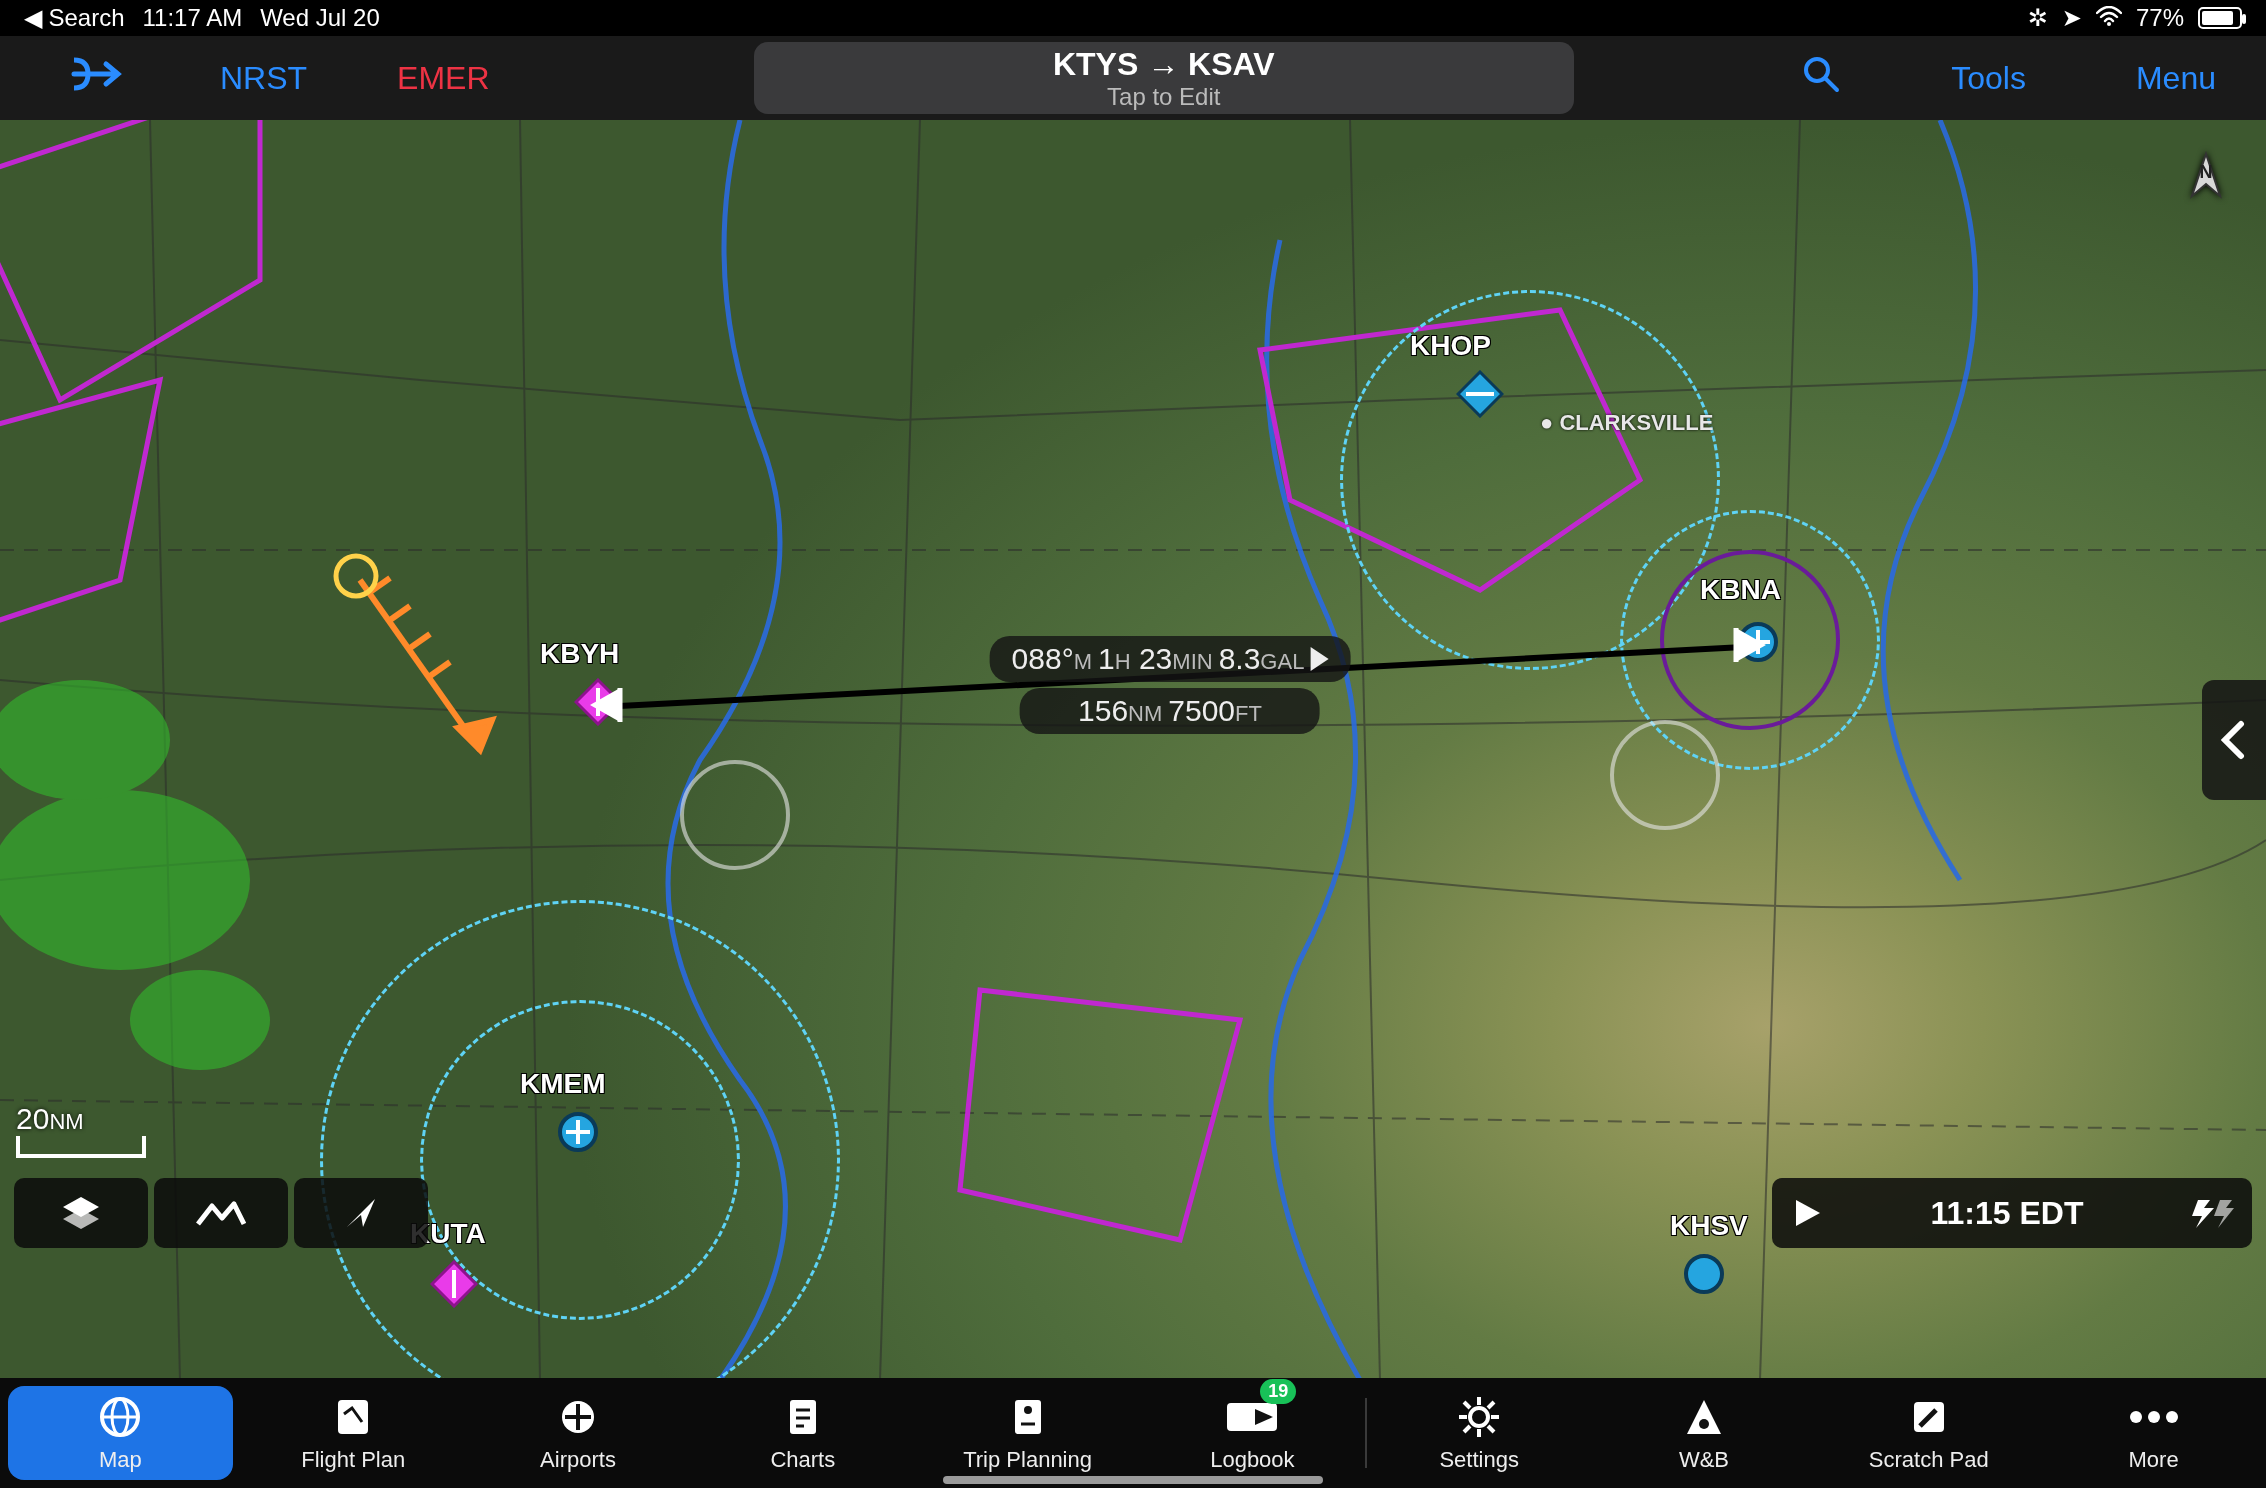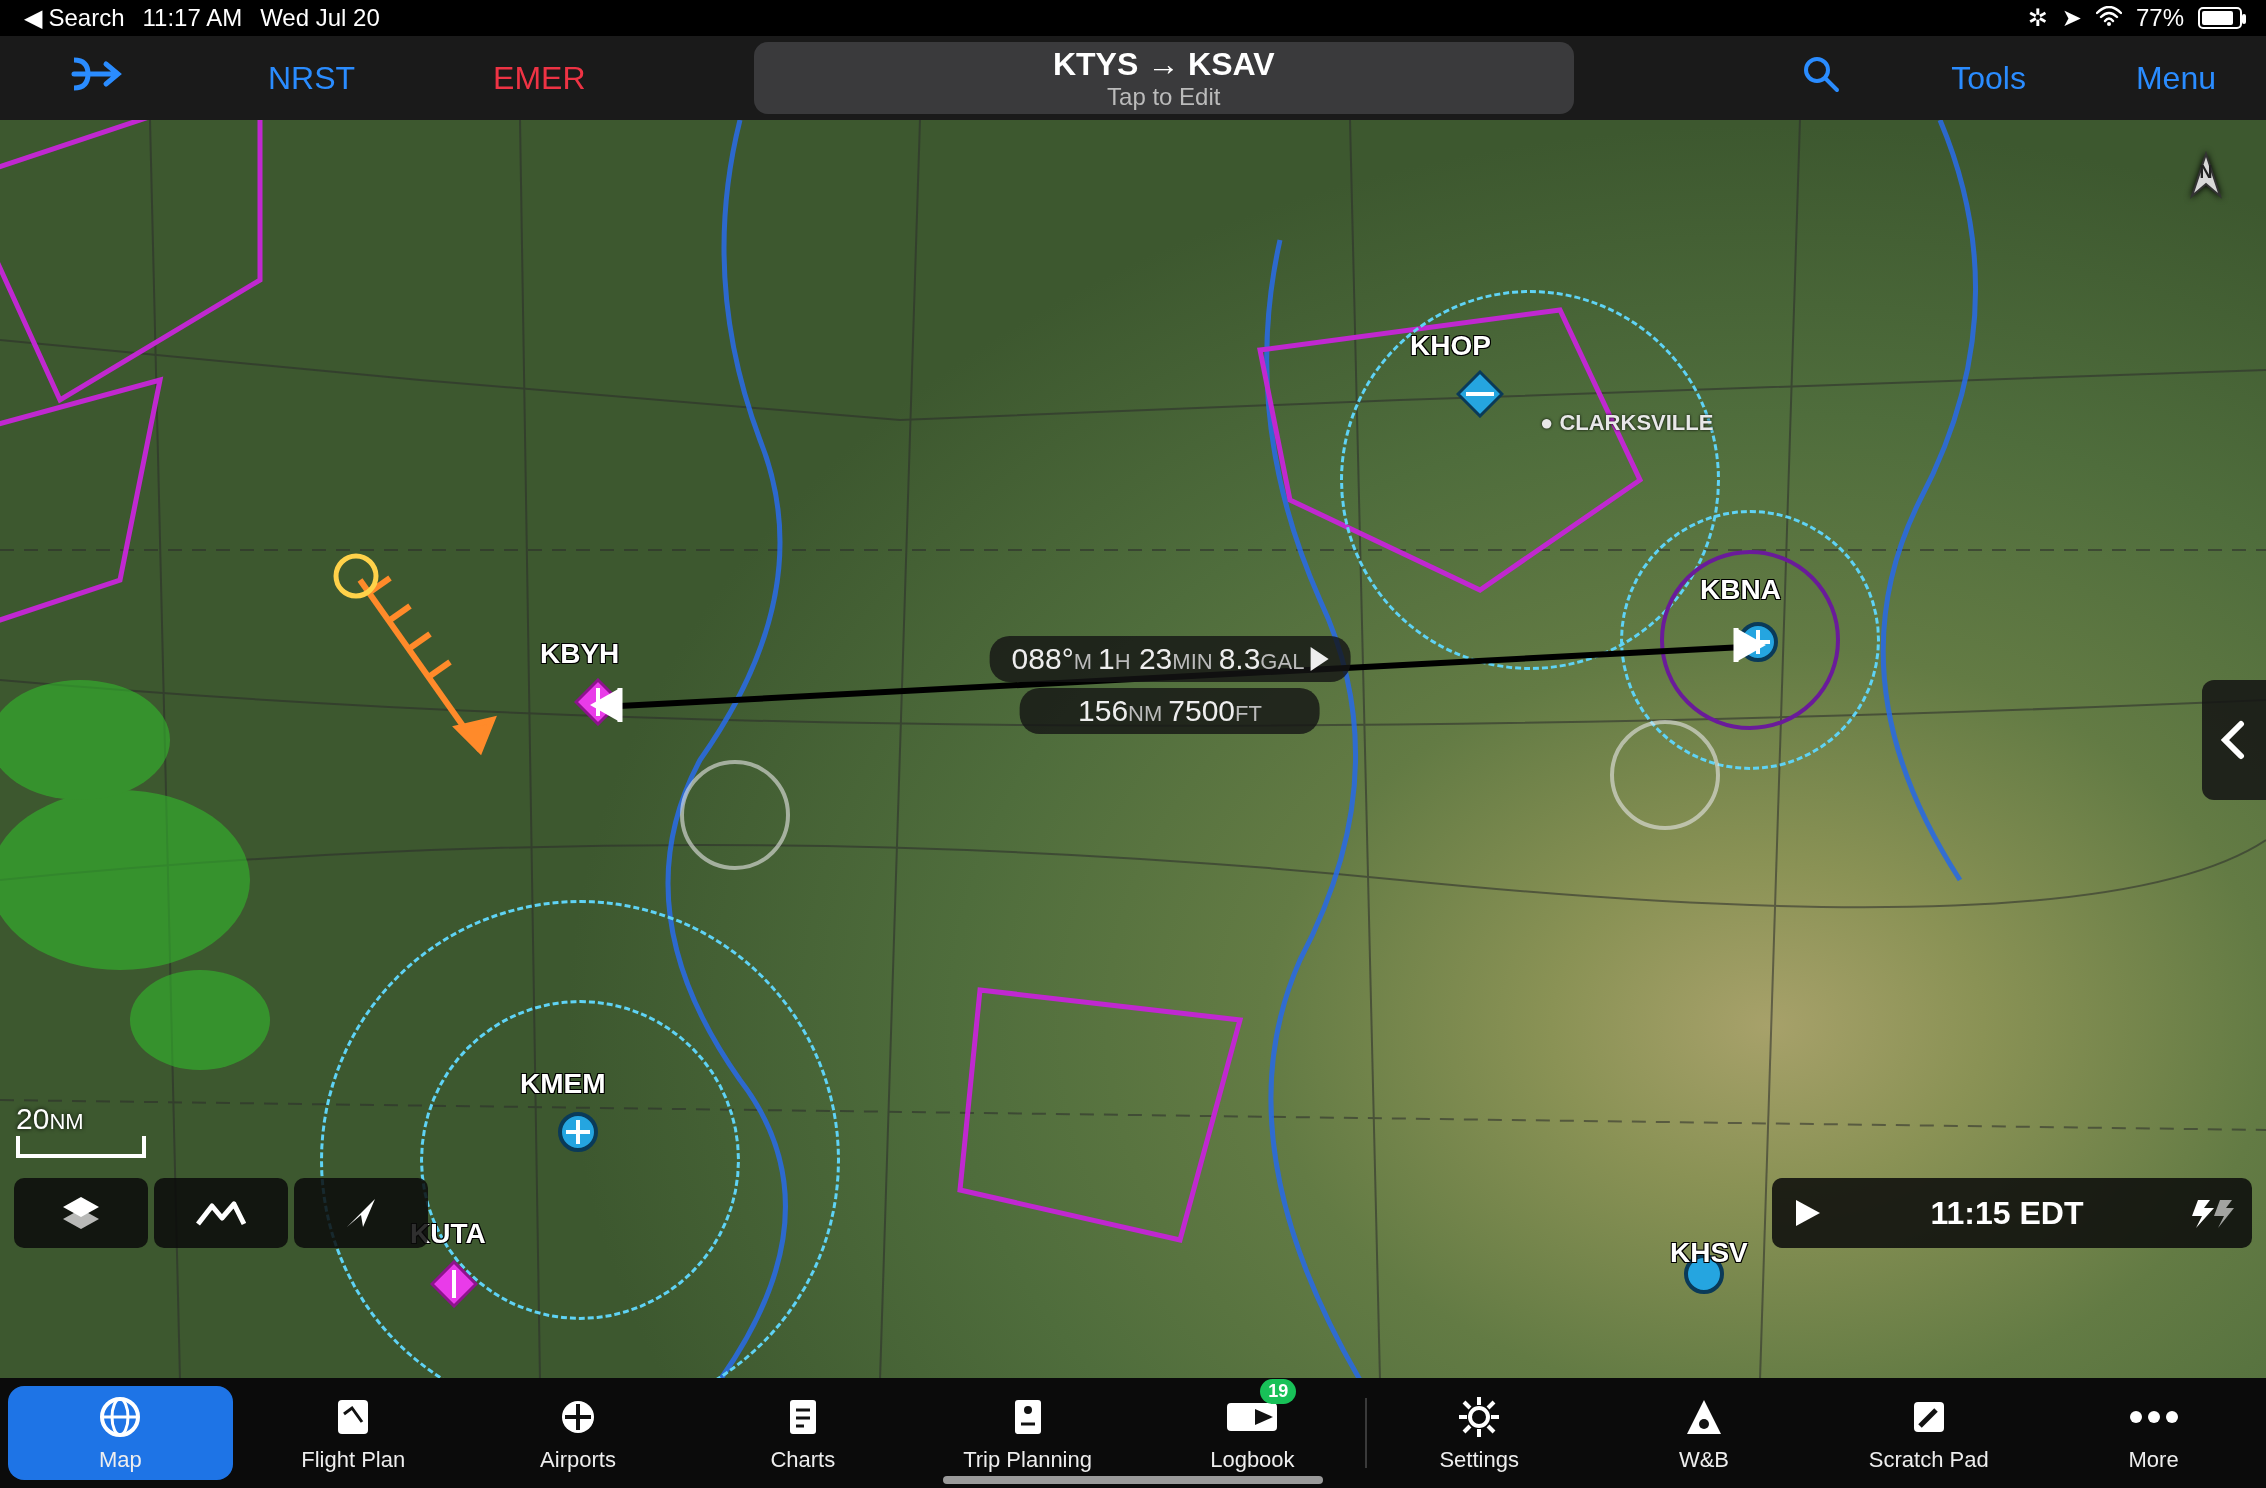--- a/index.html
+++ b/index.html
@@ -15,21 +15,21 @@
   .back-search { display:flex; align-items:center; gap:6px; }
   .battery { width:44px; height:22px; border:2px solid #fff; border-radius:5px; position:relative; }
   .battery::after { content:""; position:absolute; right:-6px; top:5px; width:4px; height:10px; background:#fff; border-radius:2px; }
   .battery .fill { position:absolute; left:2px; top:2px; bottom:2px; width:77%; background:#fff; border-radius:2px; }
 
   
   .top-bar { position:absolute; top:36px; left:0; right:0; height:84px;
     background:#1a1a1a; display:flex; align-items:center; }
   .nav-left { display:flex; align-items:center; gap:90px; padding-left:70px; width:640px; }
   .direct-to { color:#2a8cff; font-size:40px; font-weight:700; }
-  .nav-btn { font-size:32px; font-weight:500;margin-left:48px; }
+  .nav-btn { font-size:32px; font-weight:500; }
   .nrst { color:#2a8cff; }
   .emer { color:#e34; }
   .route-box { flex:0 0 820px; margin:0 auto; background:#3a3a3c; border-radius:14px;
     height:72px; display:flex; flex-direction:column; align-items:center; justify-content:center; }
   .route-title { font-size:32px; font-weight:600; }
   .route-sub { font-size:24px; color:#bbb; }
   .nav-right { display:flex; align-items:center; gap:110px; margin-left:auto; padding-right:50px; }
   .nav-right span { color:#2a8cff; font-size:32px; }
 
   
@@ -277,21 +277,21 @@
           <line x1="24" y1="10" x2="24" y2="38" stroke="#fff" stroke-width="4"></line>
         </svg>
     </div>
     <div class="airport-label" style="left:410px; top:1098px;">KUTA</div>
 
     <div class="airport" style="left:1680px; top:1130px;">
       <svg viewBox="0 0 48 48">
           <circle cx="24" cy="24" r="18" fill="#25a5e0" stroke="#0a3a58" stroke-width="4"></circle>
         </svg>
     </div>
-    <div class="airport-label" style="left:1670px; top:1090px;margin-top:27px;">KHSV</div>
+    <div class="airport-label" style="left:1670px; top:1090px;">KHSV</div>
 
     <div class="ruler-line" style="left:600px; top:584px; width:1150px; transform:rotate(-3deg);"></div>
 
     <svg style="position:absolute; left:580px; top:560px;" width="60" height="50">
         <polygon points="10,25 40,8 40,42" fill="#fff"></polygon>
         <line x1="40" y1="8" x2="40" y2="42" stroke="#fff" stroke-width="5"></line>
       </svg>
     <svg style="position:absolute; left:1716px; top:500px;" width="60" height="50">
         <polygon points="50,25 20,8 20,42" fill="#fff"></polygon>
         <line x1="20" y1="8" x2="20" y2="42" stroke="#fff" stroke-width="5"></line>

